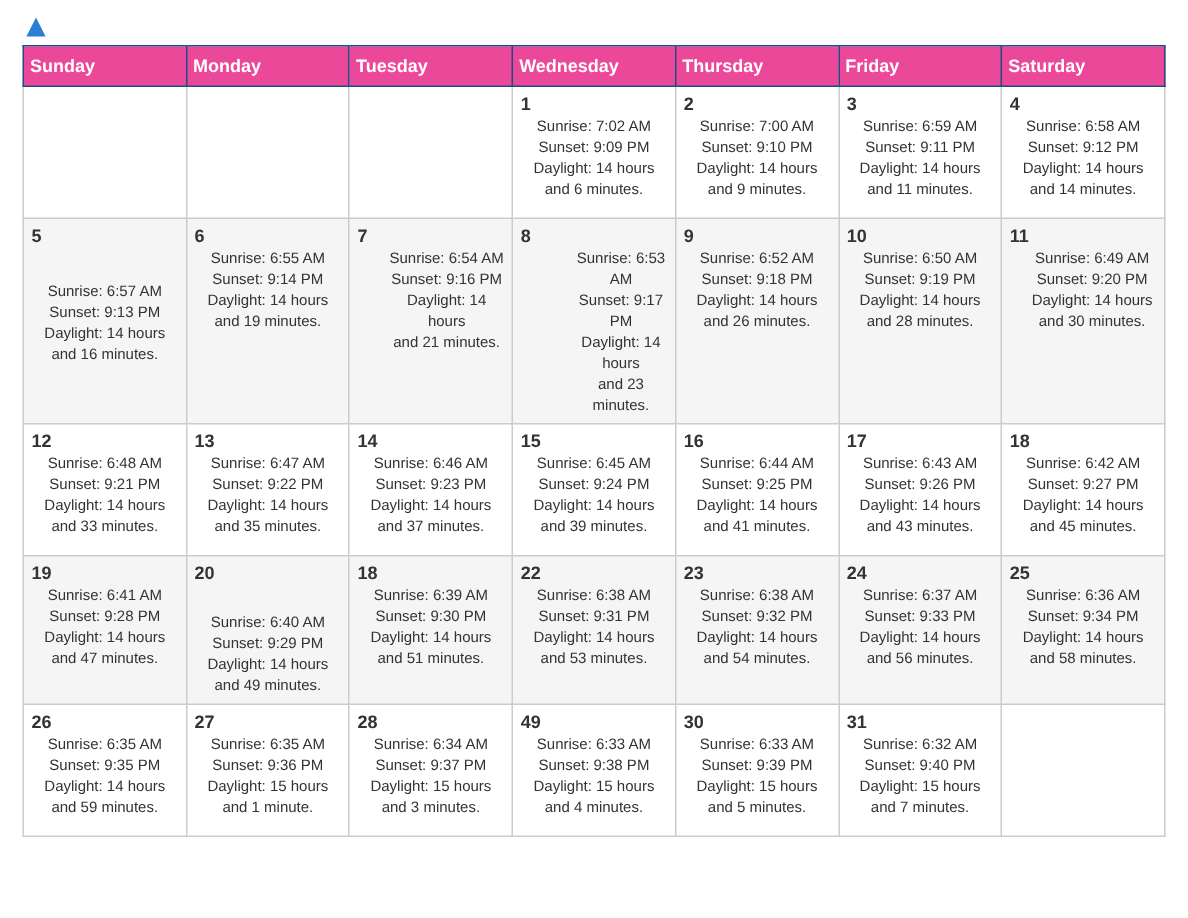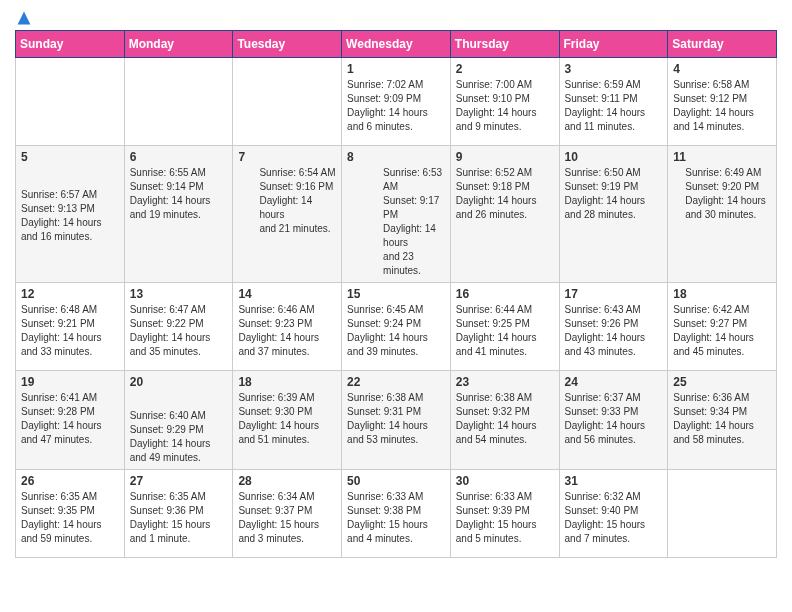--- a/index.html
+++ b/index.html
@@ -75,20 +75,21 @@
     .day-number {
       font-size: 12px;
       font-weight: bold;
       display: block;
       margin-bottom: 2px;
     }
     .cell-content {
       font-size: 10px;
       line-height: 1.4;
       color: #333;
+      text-align: center;
     }
     .empty-cell {
       background-color: inherit;
     }
   </style>
 </head>
 <body>
 
 <div class="header">
   <div class="logo">
@@ -323,21 +324,21 @@
 and 1 minute.</div>
         </td>
         <td>
           <span class="day-number">28</span>
           <div class="cell-content" style="white-space: pre-line;">Sunrise: 6:34 AM
 Sunset: 9:37 PM
 Daylight: 15 hours
 and 3 minutes.</div>
         </td>
         <td>
-          <span class="day-number">50</span>
+          <span class="day-number">49</span>
           <div class="cell-content" style="white-space: pre-line;">Sunrise: 6:33 AM
 Sunset: 9:38 PM
 Daylight: 15 hours
 and 4 minutes.</div>
         </td>
         <td>
           <span class="day-number">30</span>
           <div class="cell-content" style="white-space: pre-line;">Sunrise: 6:33 AM
 Sunset: 9:39 PM
 Daylight: 15 hours

